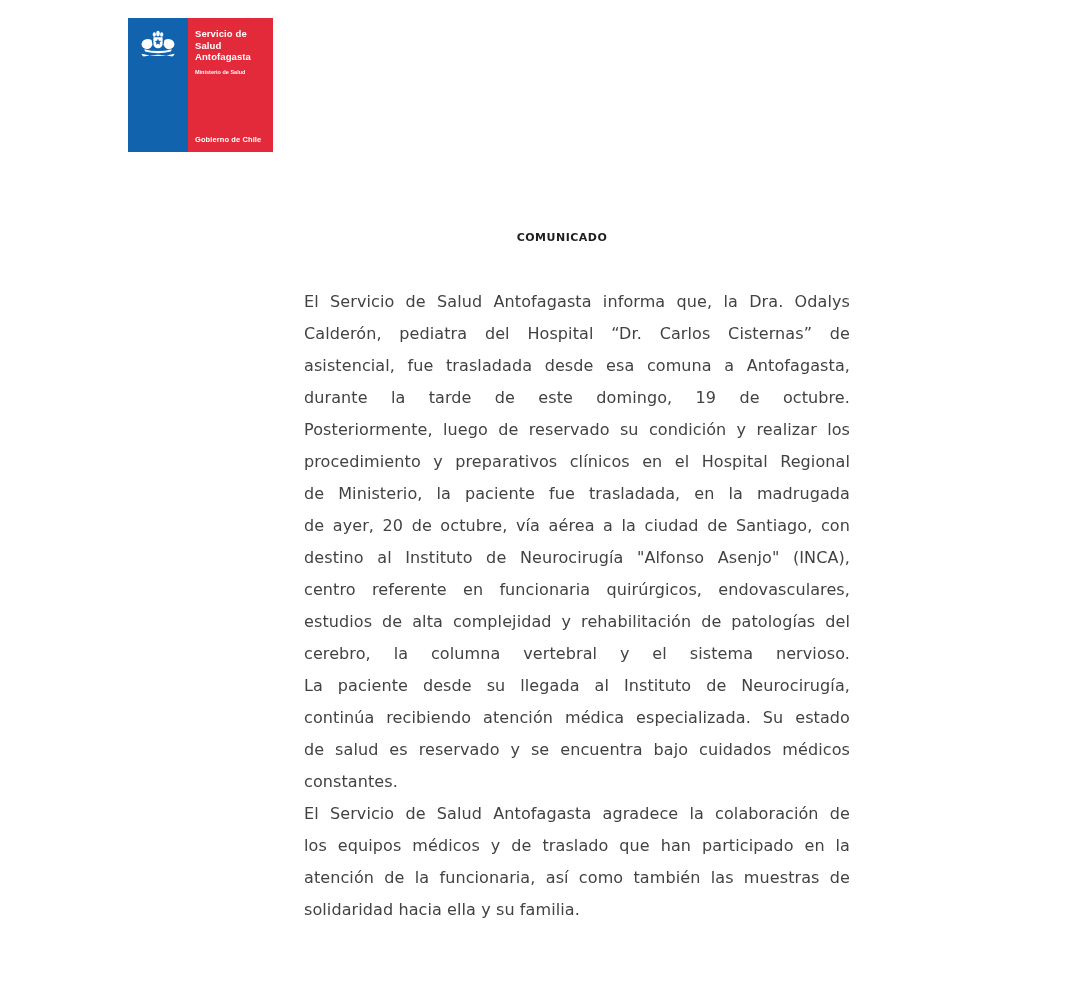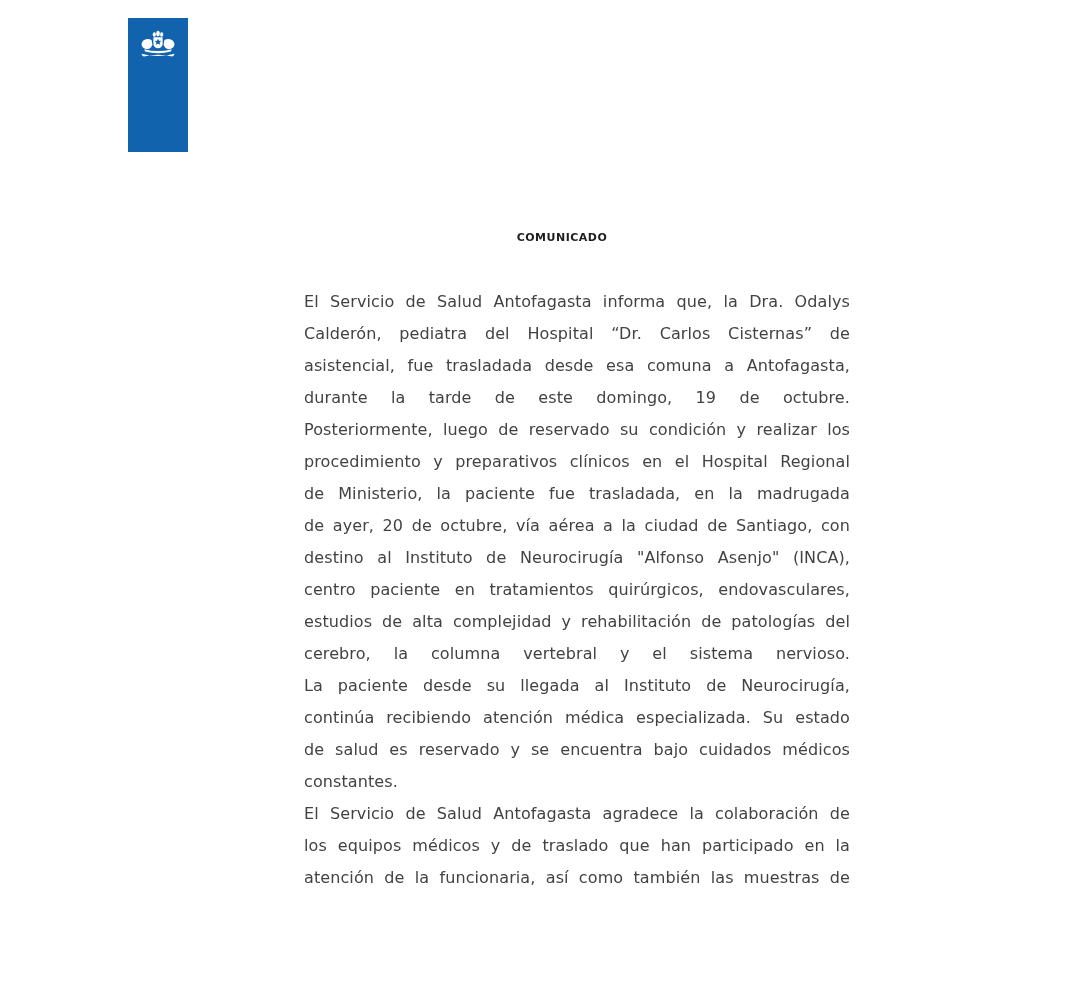--- a/index.html
+++ b/index.html
@@ -92,40 +92,48 @@
           <ellipse cx="58" cy="10" rx="3.5" ry="5"></ellipse>
           <path d="M40 16 h20 v14 a10 10 0 0 1 -20 0 z"></path>
           <path d="M36 22 c-8 -4 -16 -2 -20 4 c-3 5 -2 10 2 13 c5 4 12 4 16 0 l4 -6 z"></path>
           <path d="M64 22 c8 -4 16 -2 20 4 c3 5 2 10 -2 13 c-5 4 -12 4 -16 0 l-4 -6 z"></path>
           <path d="M20 42 q30 8 60 0 l-2 5 q-28 7 -56 0 z"></path>
           <path d="M14 52 q36 10 72 0 q-1 5 -5 6 q-31 -8 -62 0 q-4 -1 -5 -6 z"></path>
         </g>
         <path d="M50 19 l2.2 4.4 4.9 .7 -3.5 3.4 .8 4.8 -4.4 -2.3 -4.4 2.3 .8 -4.8 -3.5 -3.4 4.9 -.7 z" style="fill:var(--logo-blue)"></path>
       </svg>
     </div>
+    <div class="logo-red">
+      <div class="logo-service-name">Servicio de
+Salud
+Antofagasta</div>
+      <div class="logo-ministry">Ministerio de Salud</div>
+      <div class="logo-government">Gobierno de Chile</div>
+    </div>
   </div>
 
   <div class="document">
     <h1 class="doc-title">COMUNICADO</h1>
     <div class="doc-body">
         <div class="body-line">El Servicio de Salud Antofagasta informa que, la Dra. Odalys</div>
         <div class="body-line">Calderón, pediatra del Hospital “Dr. Carlos Cisternas” de</div>
         <div class="body-line">asistencial, fue trasladada desde esa comuna a Antofagasta,</div>
         <div class="body-line">durante la tarde de este domingo, 19 de octubre.</div>
         <div class="body-line">Posteriormente, luego de reservado su condición y realizar los</div>
         <div class="body-line">procedimiento y preparativos clínicos en el Hospital Regional</div>
         <div class="body-line">de Ministerio, la paciente fue trasladada, en la madrugada</div>
         <div class="body-line">de ayer, 20 de octubre, vía aérea a la ciudad de Santiago, con</div>
         <div class="body-line">destino al Instituto de Neurocirugía "Alfonso Asenjo" (INCA),</div>
-        <div class="body-line">centro paciente en tratamientos quirúrgicos, endovasculares,</div>
+        <div class="body-line">centro referente en funcionaria quirúrgicos, endovasculares,</div>
         <div class="body-line">estudios de alta complejidad y rehabilitación de patologías del</div>
         <div class="body-line">cerebro, la columna vertebral y el sistema nervioso.</div>
         <div class="body-line">La paciente desde su llegada al Instituto de Neurocirugía,</div>
         <div class="body-line">continúa recibiendo atención médica especializada. Su estado</div>
         <div class="body-line">de salud es reservado y se encuentra bajo cuidados médicos</div>
         <div class="body-line left">constantes.</div>
         <div class="body-line">El Servicio de Salud Antofagasta agradece la colaboración de</div>
         <div class="body-line">los equipos médicos y de traslado que han participado en la</div>
         <div class="body-line">atención de la funcionaria, así como también las muestras de</div>
+        <div class="body-line left">solidaridad hacia ella y su familia.</div>
       </div>
   </div>
 
 </div>
 
 </body></html>

